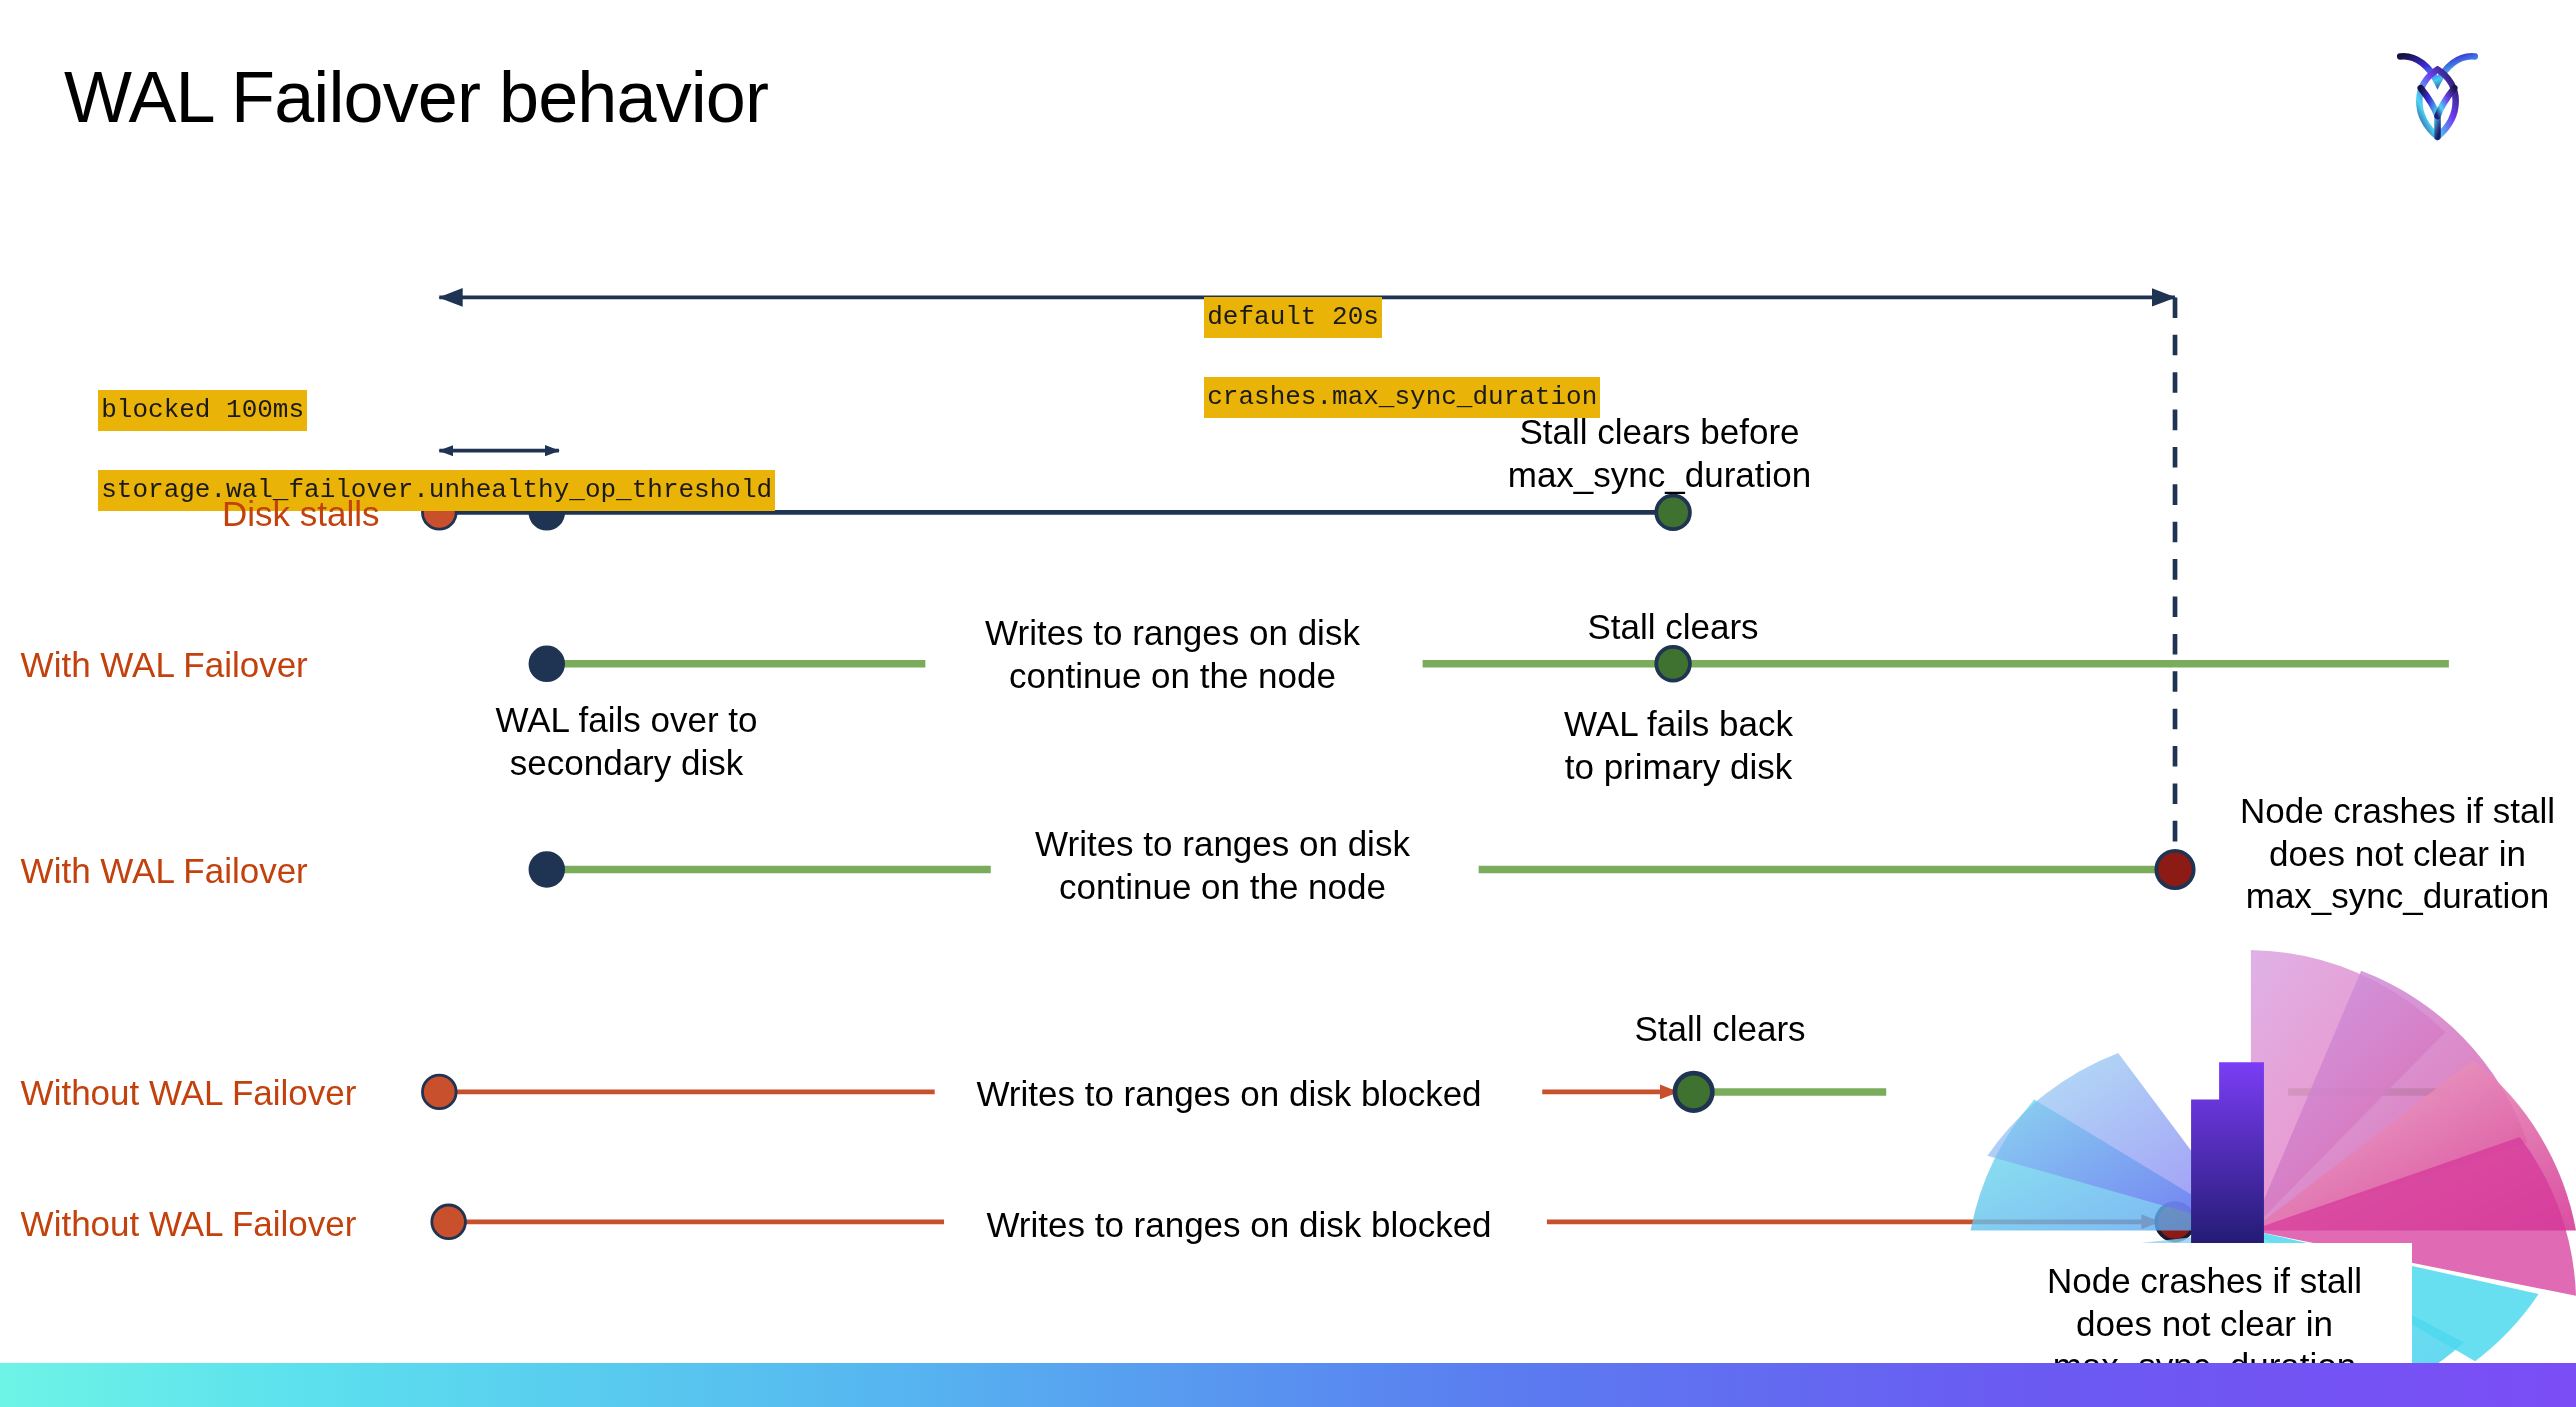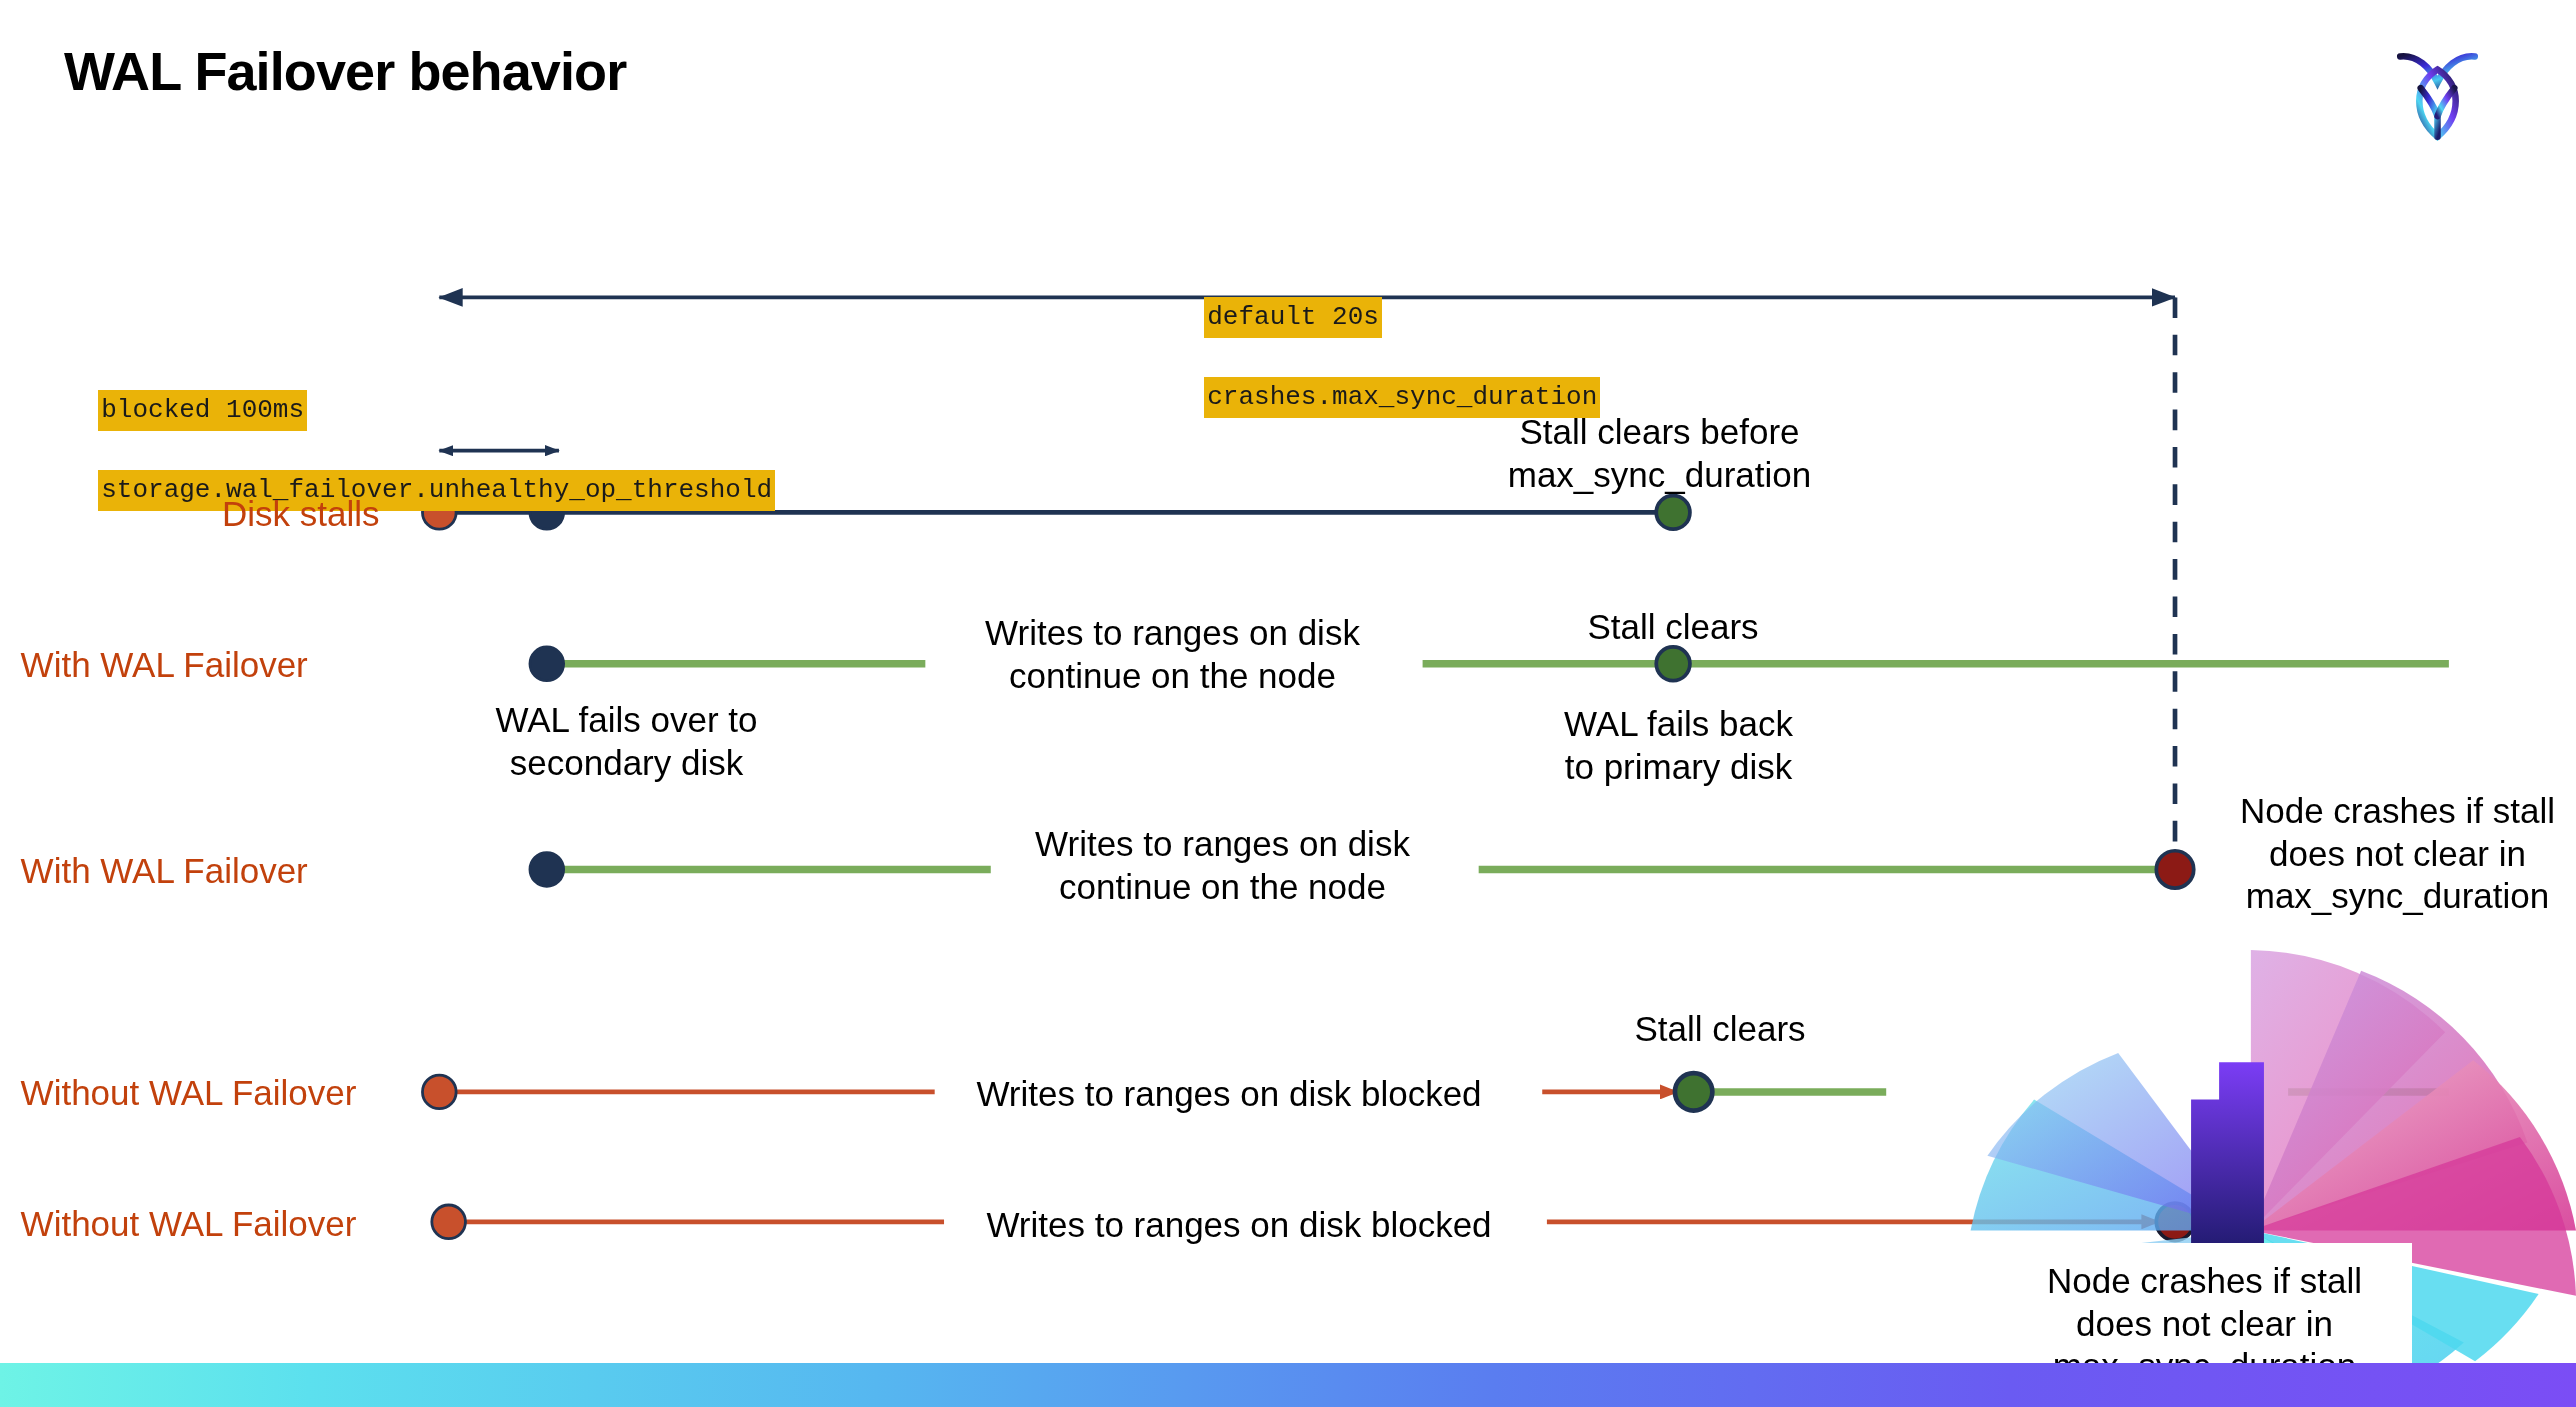--- a/index.html
+++ b/index.html
@@ -20,23 +20,23 @@
     inset: 0;
     width: 2576px;
     height: 1408px;
     background: #ffffff;
   }
 
   
   .title {
     position: absolute;
     left: 64px;
-    top: 43px;
-    font-size: 54px;
-    font-weight: 700;
+    top: 60px;
+    font-size: 72px;
+    font-weight: 400;
     letter-spacing: -0.9px;
     line-height: 1.05;
     white-space: nowrap;
     color: #000000;
   }
 
   
   .logo {
     position: absolute;
     left: 2389px;

